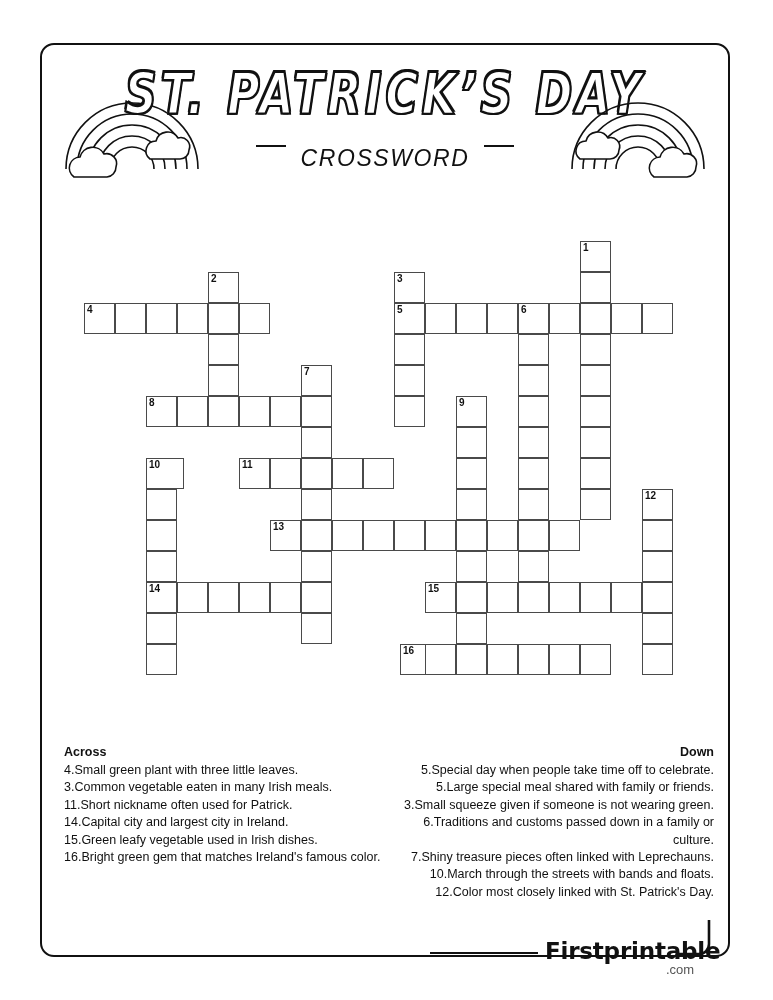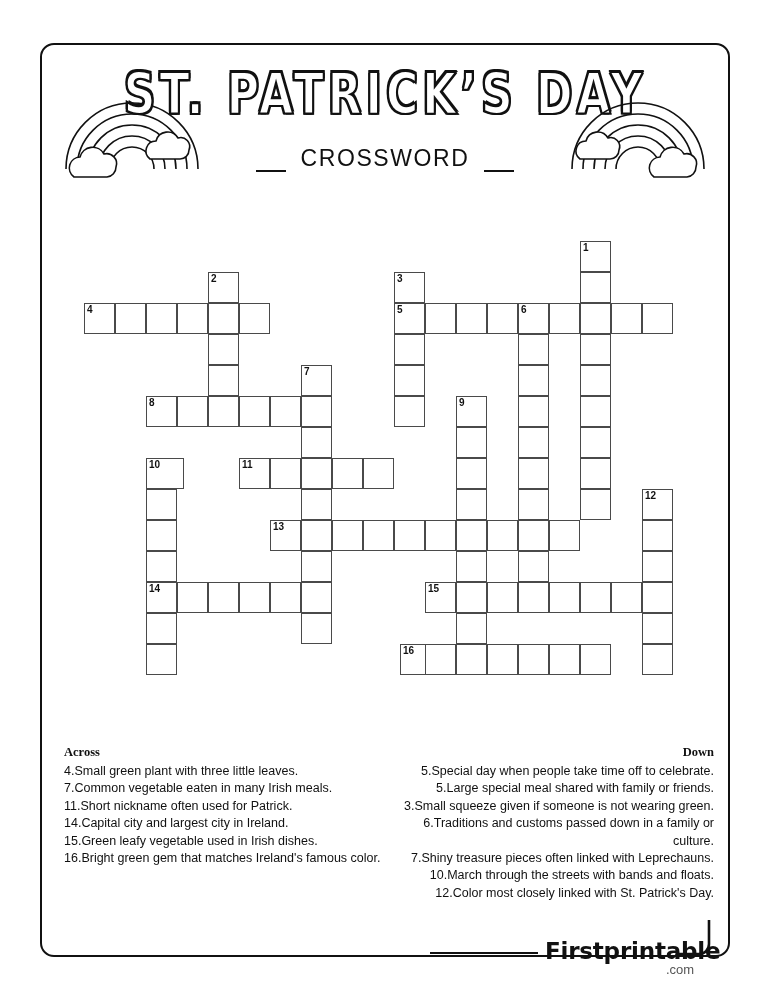--- a/index.html
+++ b/index.html
@@ -28,20 +28,21 @@
     background: #fff;
   }
 
   
   #header {
     position: absolute;
     left: 40px;
     top: 55px;
     width: 690px;
     height: 140px;
+    font-style: italic;
   }
   #title-block {
     position: absolute;
     left: 0;
     top: 10px;
     width: 690px;
     text-align: center;
   }
   #main-title {
     font-family: "DejaVu Sans", sans-serif;
@@ -57,21 +58,21 @@
     margin: 0;
     transform: scaleY(1.28);
     transform-origin: center top;
   }
   #subtitle-row {
     position: absolute;
     left: 0;
     top: 90px;
     width: 690px;
     display: flex;
-    align-items: flex-end;
+    align-items: flex-start;
     justify-content: center;
     gap: 14px;
   }
   .sub-rule {
     width: 30px;
     height: 2px;
     background: #111;
   }
   #subtitle {
     font-family: "Liberation Sans", sans-serif;
@@ -122,21 +123,21 @@
     position: absolute;
     left: 64px;
     top: 745px;
     width: 650px;
     display: flex;
     gap: 0px;
   }
   .clue-col { width: 320px; }
   .clue-col.right { width: 330px; text-align: right; }
   .clue-head {
-    font-family: Liberation Serif, serif;
+    font-family: Liberation Sans, sans-serif;
     font-size: 12.5px;
     font-weight: bold;
     color: #111;
     margin-bottom: 3px;
   }
   .clue-item {
     font-family: "Liberation Sans", sans-serif;
     font-size: 12.5px;
     color: #111;
     line-height: 17.4px;
@@ -359,21 +360,21 @@
     <div class="cell" style="left: 518px; top: 644px;"></div>
     <div class="cell" style="left: 549px; top: 644px;"></div>
     <div class="cell" style="left: 580px; top: 644px;"></div>
     <div class="cell" style="left: 642px; top: 644px;"></div>
   </div>
 
 <div id="clues">
   <div class="clue-col">
     <div class="clue-head">Across</div>
     <div class="clue-item">4.Small green plant with three little leaves.</div>
-    <div class="clue-item">7.Common vegetable eaten in many Irish meals.</div>
+    <div class="clue-item">3.Common vegetable eaten in many Irish meals.</div>
     <div class="clue-item">11.Short nickname often used for Patrick.</div>
     <div class="clue-item">14.Capital city and largest city in Ireland.</div>
     <div class="clue-item">15.Green leafy vegetable used in Irish dishes.</div>
     <div class="clue-item">16.Bright green gem that matches Ireland's famous color.</div>
   </div>
   <div class="clue-col right">
     <div class="clue-head">Down</div>
     <div class="clue-item">5.Special day when people take time off to celebrate.</div>
     <div class="clue-item">5.Large special meal shared with family or friends.</div>
     <div class="clue-item">3.Small squeeze given if someone is not wearing green.</div>

